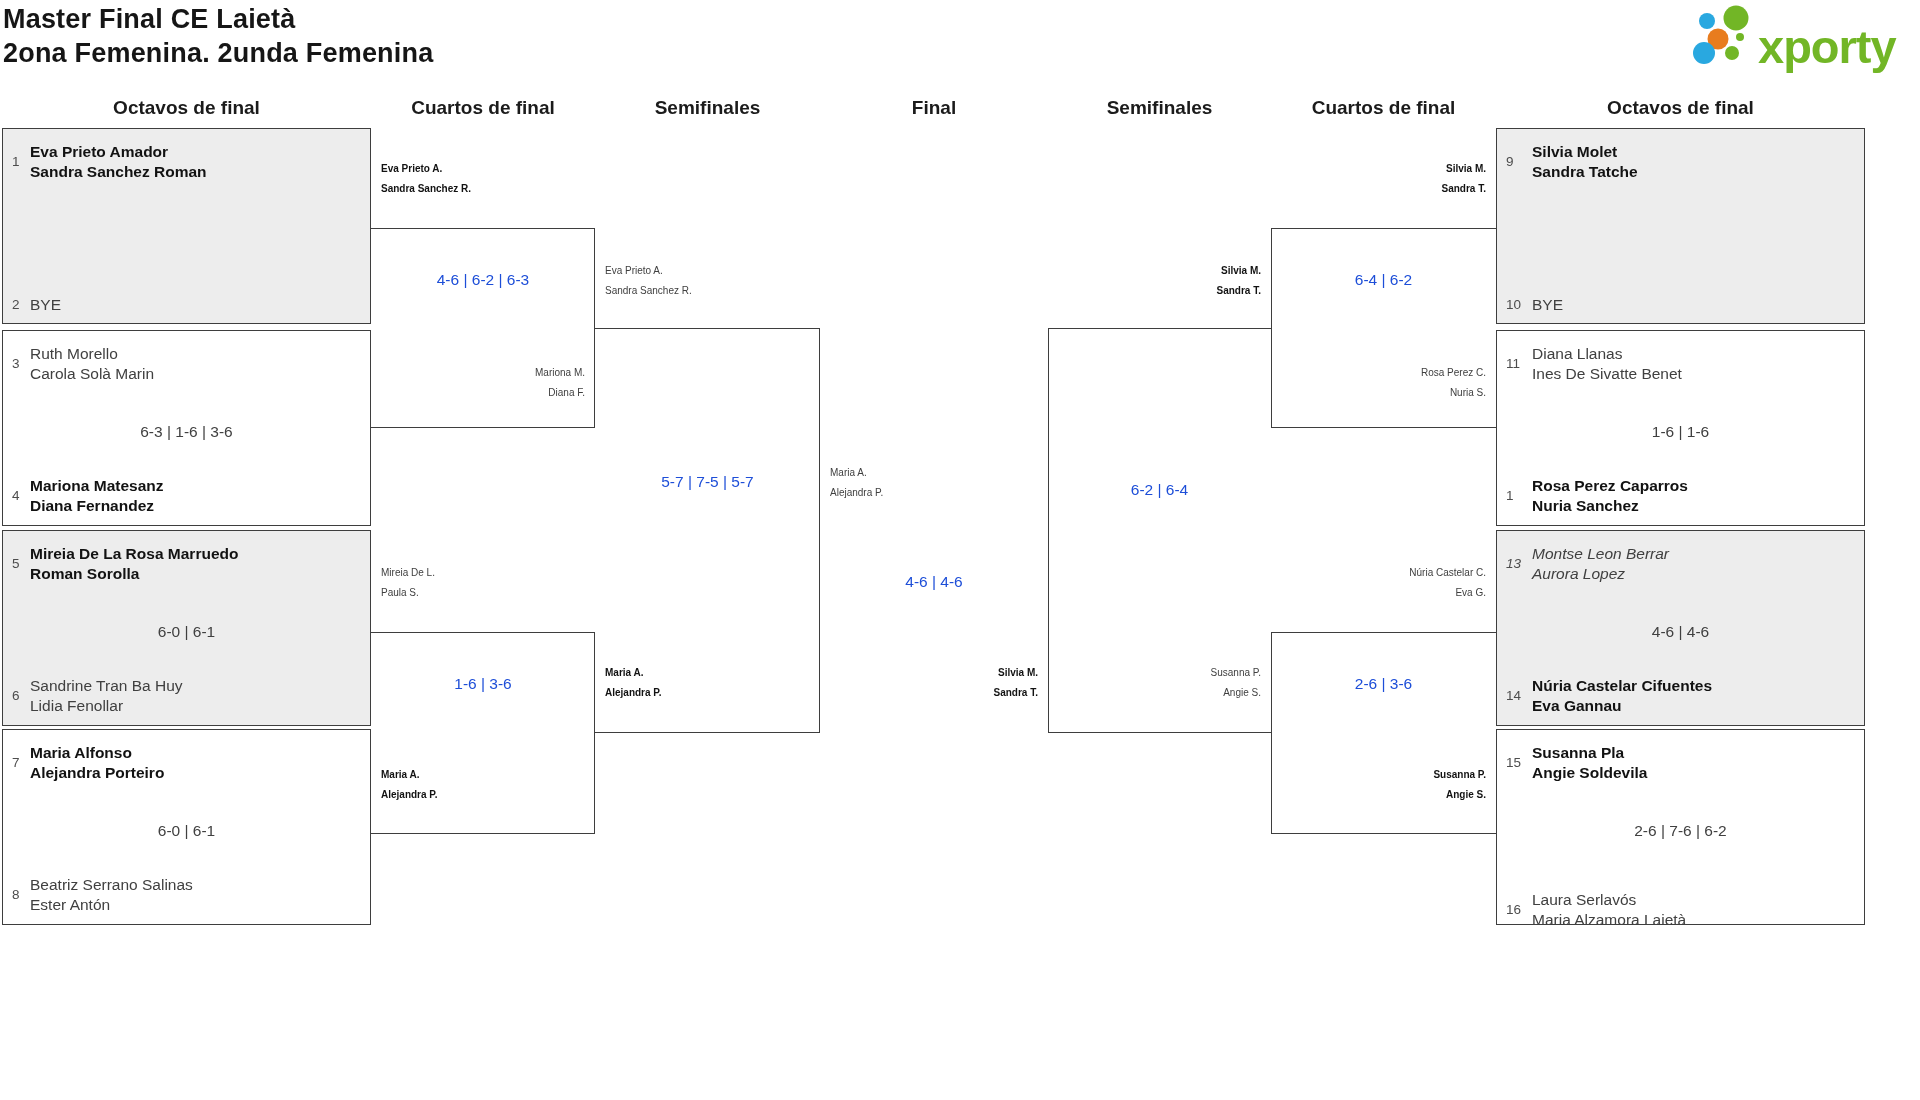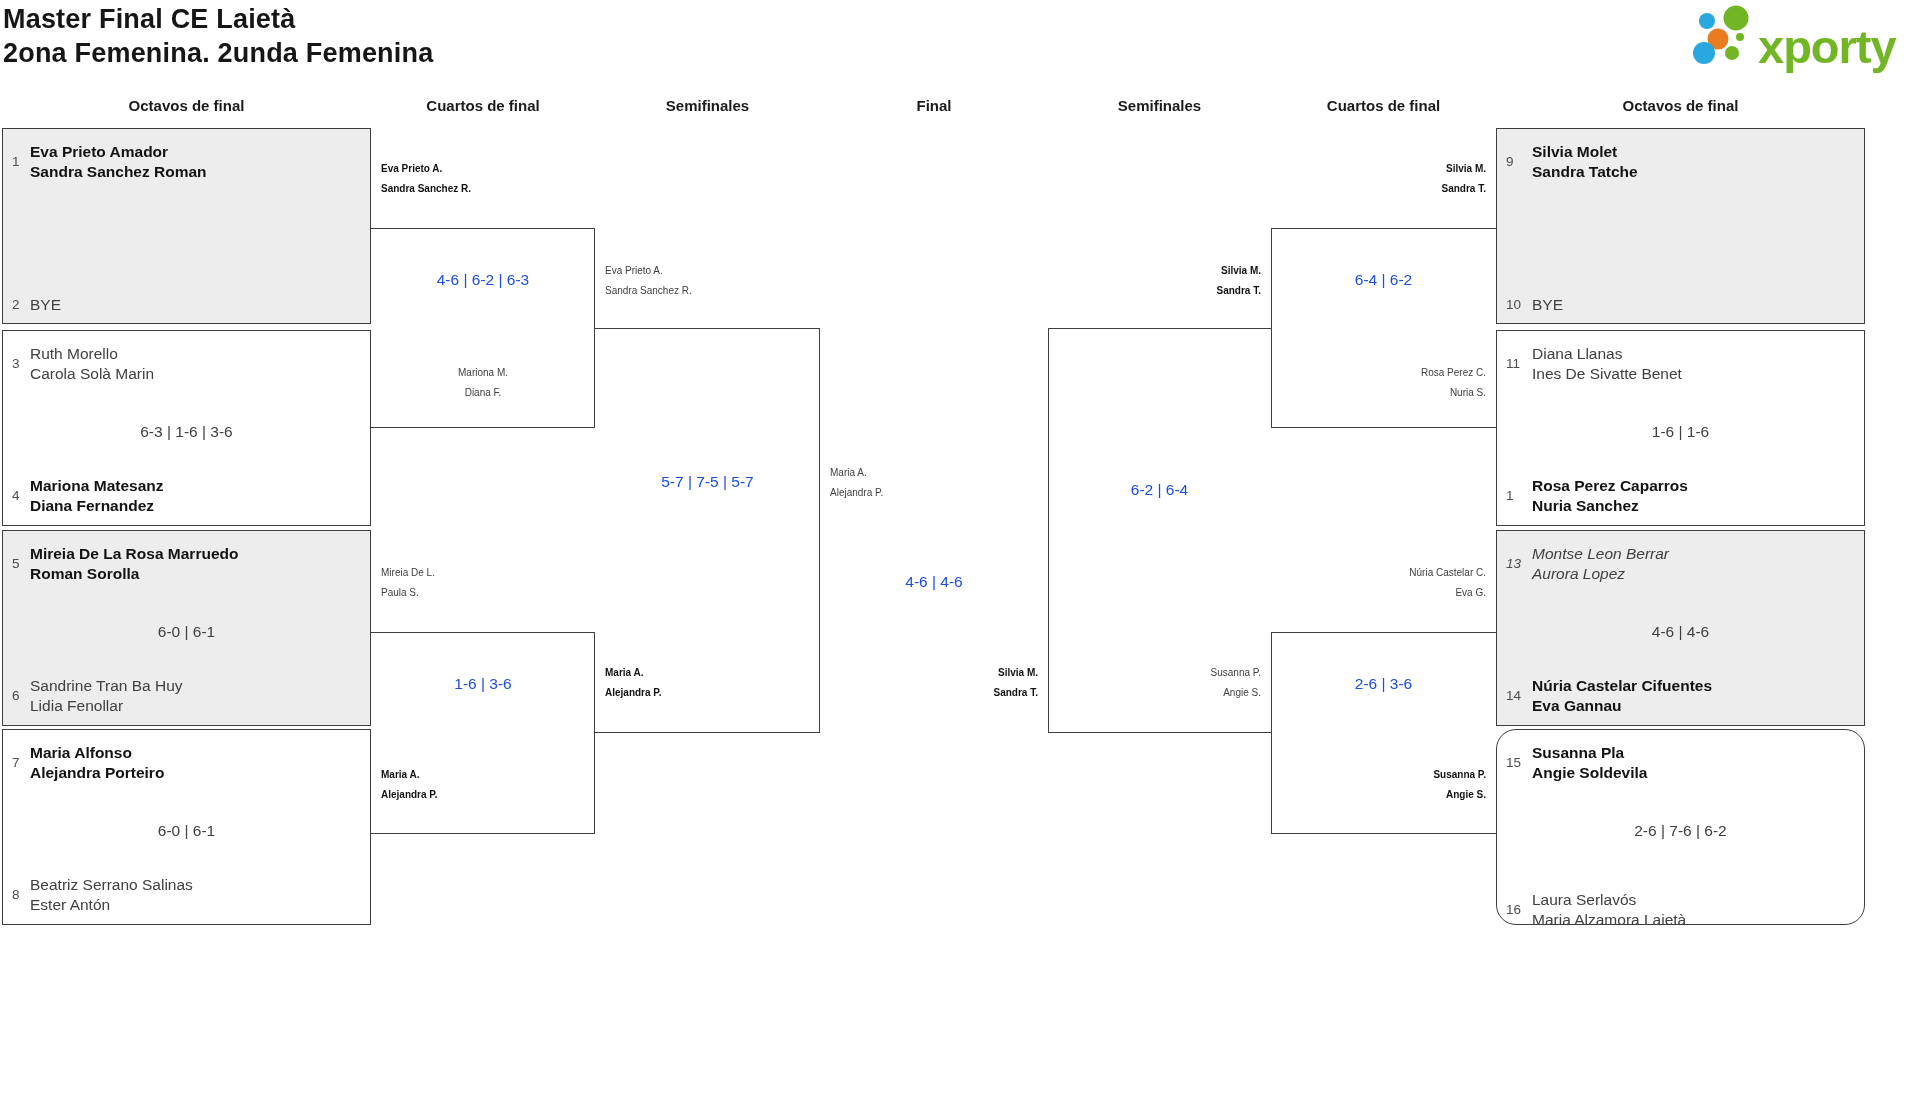--- a/index.html
+++ b/index.html
@@ -1,20 +1,20 @@
 <!DOCTYPE html>
 <html><head>
 <meta charset="utf-8">
 <style>
   html,body{margin:0;padding:0;background:#ffffff;}
   #stage{position:relative;width:1920px;height:1100px;background:#ffffff;
          font-family:"Liberation Sans",sans-serif;overflow:hidden;}
   #title{position:absolute;left:3px;top:2px;font-size:27px;font-weight:700;
          line-height:34px;color:#161616;letter-spacing:0.2px;}
-  .hdr{position:absolute;top:97px;text-align:center;font-size:15px;font-weight:700;color:#1b1b1b;}
+  .hdr{position:absolute;top:97px;text-align:center;font-size:19px;font-weight:700;color:#1b1b1b;}
   
   .m16{position:absolute;border:1px solid #3e3e3e;box-sizing:border-box;}
   .trow{position:absolute;left:9px;right:4px;display:flex;align-items:center;min-height:39px;}
   .seed{font-size:13.5px;color:#4d4d4d;}
   .names{font-size:15.5px;line-height:19.5px;color:#404040;}
   .names.w{font-weight:700;color:#121212;}
   .score16{position:absolute;left:0;right:0;top:92px;text-align:center;
            font-size:15.5px;color:#404040;}
   
   .obx{position:absolute;box-sizing:border-box;border:1px solid #3e3e3e;background:transparent;}
@@ -165,21 +165,21 @@
         </div>
         <div class="score16">4-6 | 4-6</div>
         <div class="trow" style="top: 145px;">
           <span class="seed" style="flex: 0 0 26px;">14</span>
           <div class="names w">
             <div>Núria Castelar Cifuentes</div>
             <div>Eva Gannau</div>
           </div>
         </div>
       </div>
-      <div class="m16" style="left: 1496px; top: 729px; width: 369px; height: 196px; background: rgb(255, 255, 255); border-radius: 20px;">
+      <div class="m16" style="left: 1496px; top: 729px; width: 369px; height: 196px; background: rgb(255, 255, 255);">
         <div class="trow" style="top: 13px;">
           <span class="seed" style="flex: 0 0 26px;">15</span>
           <div class="names w">
             <div>Susanna Pla</div>
             <div>Angie Soldevila</div>
           </div>
         </div>
         <div class="score16">2-6 | 7-6 | 6-2</div>
         <div class="trow" style="top: 160px;">
           <span class="seed" style="flex: 0 0 26px;">16</span>
@@ -193,21 +193,21 @@
       <div class="obx openL" style="left: 371px; top: 632px; width: 224px; height: 202px;"></div>
       <div class="obx openL" style="left: 595px; top: 328px; width: 225px; height: 405px;"></div>
       <div class="obx openR" style="left: 1048px; top: 328px; width: 223px; height: 405px;"></div>
       <div class="obx openR" style="left: 1271px; top: 228px; width: 225px; height: 200px;"></div>
       <div class="obx openR" style="left: 1271px; top: 632px; width: 225px; height: 202px;"></div>
       <div class="entry w" style="left: 371px; top: 159px; width: 224px; text-align: left;">
         <div>Eva Prieto A.</div>
         <div>Sandra Sanchez R.</div>
       </div>
       <div class="scoreline" style="left: 371px; top: 271px; width: 224px;">4-6 | 6-2 | 6-3</div>
-      <div class="entry" style="left: 371px; top: 363px; width: 224px; text-align: center;">
+      <div class="entry" style="left: 371px; top: 363px; width: 224px; text-align: right;">
         <div>Mariona M.</div>
         <div>Diana F.</div>
       </div>
       <div class="entry" style="left: 371px; top: 563px; width: 224px; text-align: left;">
         <div>Mireia De L.</div>
         <div>Paula S.</div>
       </div>
       <div class="scoreline" style="left: 371px; top: 675px; width: 224px;">1-6 | 3-6</div>
       <div class="entry w" style="left: 371px; top: 765px; width: 224px; text-align: left;">
         <div>Maria A.</div>

